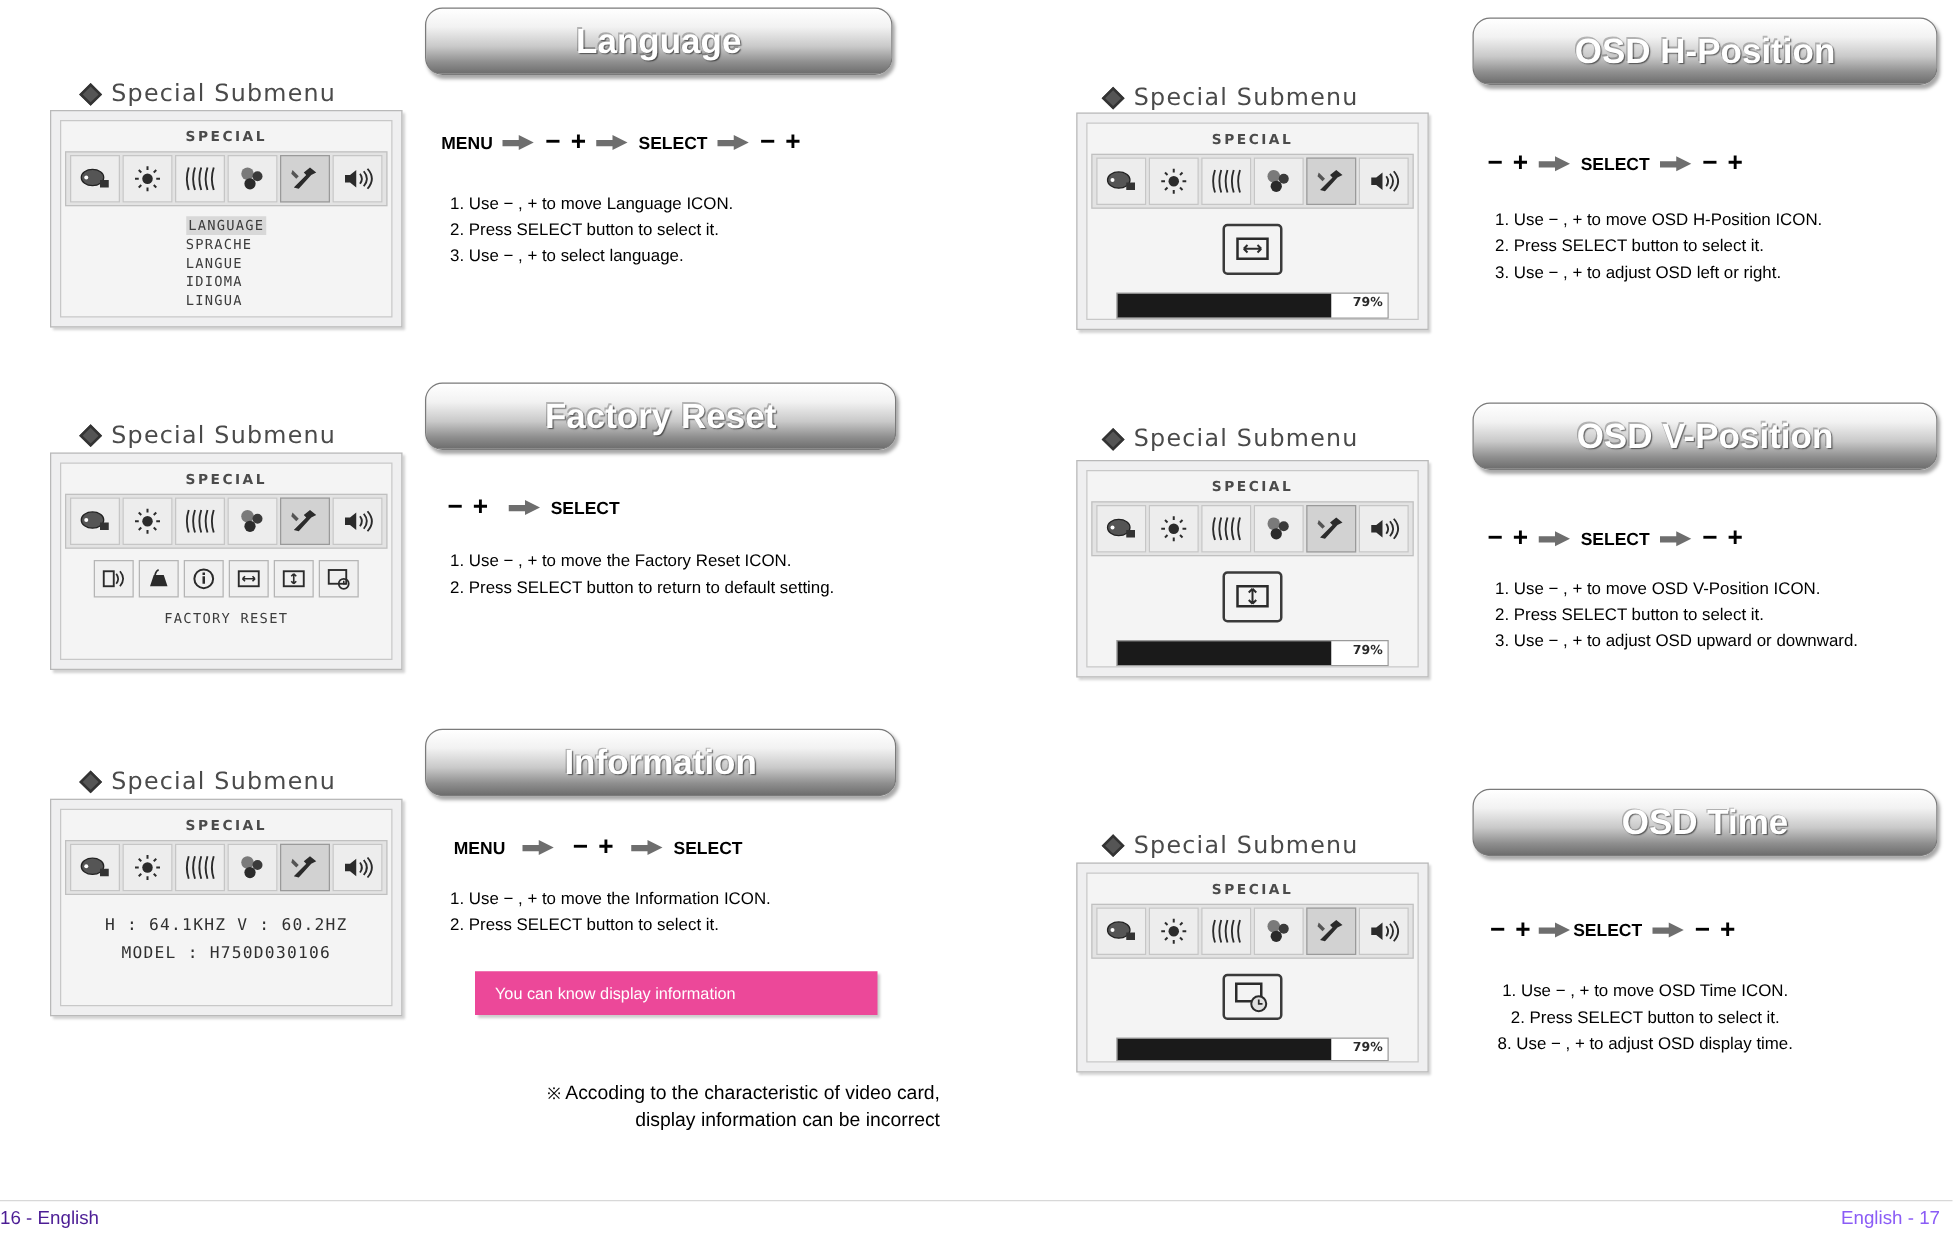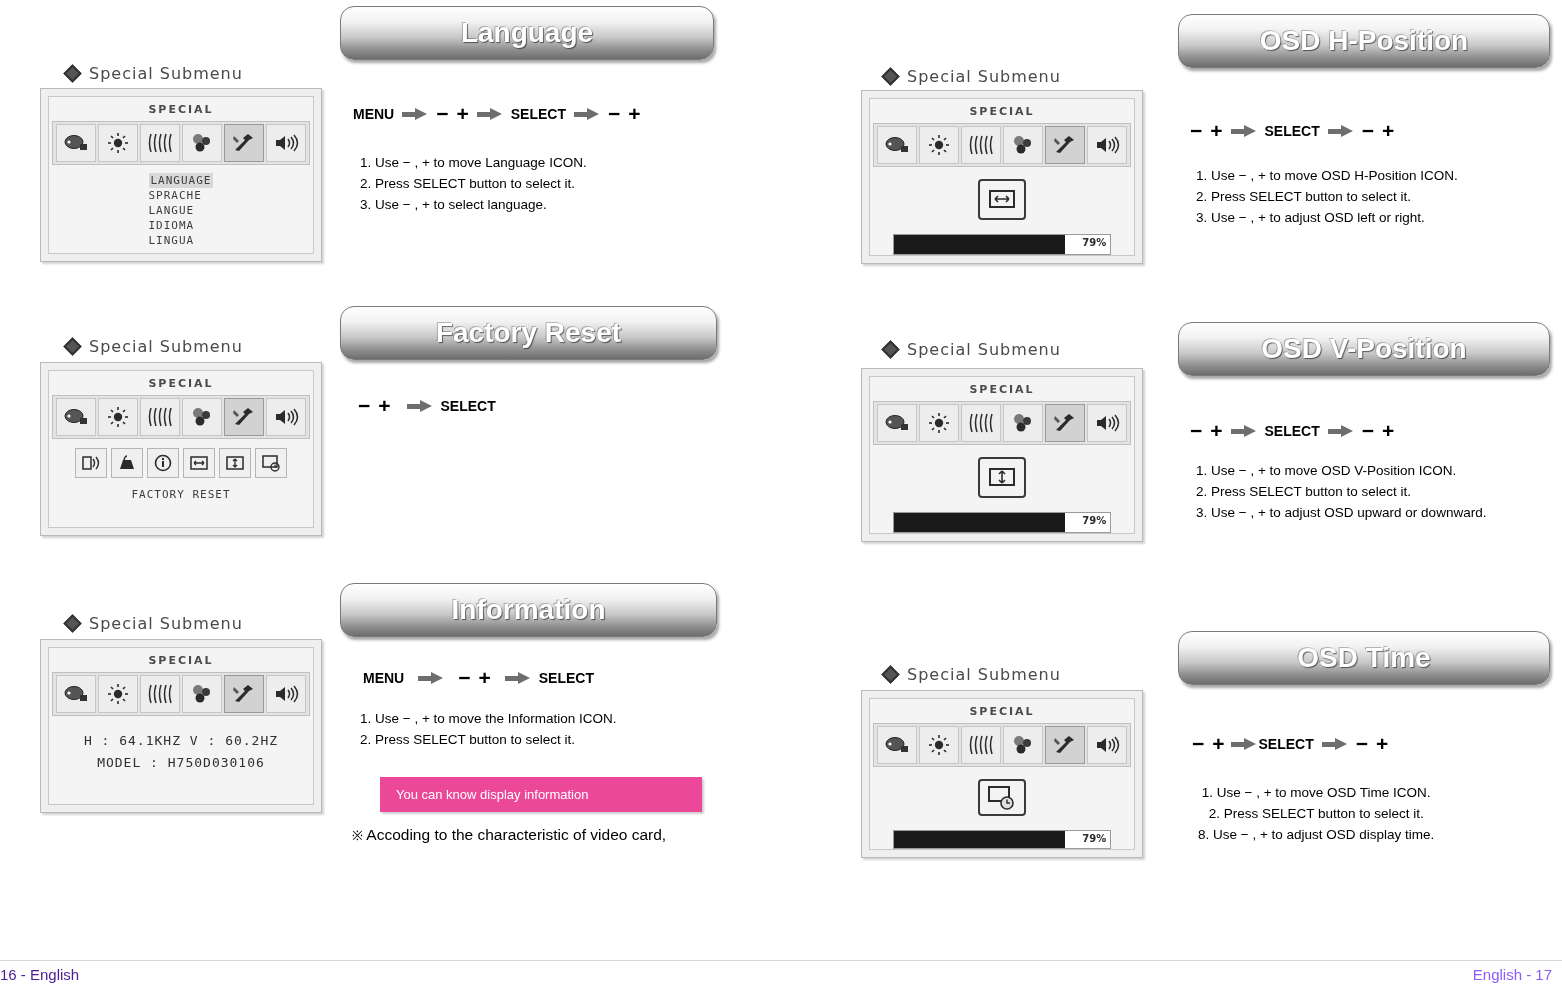--- a/index.html
+++ b/index.html
@@ -53,21 +53,21 @@
     display: inline-block;
     width: 13px;
     height: 13px;
     background: #555;
     transform: rotate(45deg);
     border: 2px solid #333;
     box-sizing: border-box;
   }
   .submenu-head .label {
     font-family: "DejaVu Sans", sans-serif;
-    font-size: 16px;
+    font-size: 19px;
     color: #4a4a4a;
     letter-spacing: 1px;
   }
 
   
   .osd {
     position: absolute;
     background: #efeff0;
     border: 1px solid #b9b9b9;
     box-shadow: 2px 2px 2px rgba(0,0,0,0.18);
@@ -503,20 +503,24 @@
     </div>
   </div>
 
   <div class="btnrow" style="left:358px; top:398px;">
     <span class="sym">−</span>
     <span class="sym">+</span>
     <span class="arrow" style="margin-left:8px;"></span>
     <span class="txt">SELECT</span>
   </div>
 
+  <div class="steps" style="left:360px; top:438px;">
+    <div>1. Use  − , +  to move the Factory Reset ICON.</div>
+    <div>2. Press SELECT button to return to default setting.</div>
+  </div>
 
   <div class="banner" style="left:340px; top:583px; width:375px;">
     <span>Information</span>
   </div>
 
   <div class="submenu-head" style="left:66px; top:614px;">
     <span class="diamond"></span>
     <span class="label">Special Submenu</span>
   </div>
 
@@ -599,25 +603,26 @@
 
   <div class="steps" style="left:360px; top:708px;">
     <div>1. Use  − , +  to move the Information ICON.</div>
     <div>2. Press SELECT button to select it.</div>
   </div>
 
   <div class="notebox" style="left:380px; top:777px; width:290px;">
     <span>You can know display information</span>
   </div>
 
-  <div class="footnote" style="left:352px; top:824px; width:400px;">
+  <div class="footnote" style="left:352px; top:864px; width:400px;text-align:right;">
     <div>
       <span style="font-size:13px;">※</span>
       <span>Accoding to the characteristic of video card,</span>
     </div>
+    <div style="padding-left:15px;">display information can be incorrect</div>
   </div>
 
   <div class="banner" style="left:1178px; top:14px; width:370px;">
     <span>OSD H-Position</span>
   </div>
 
   <div class="submenu-head" style="left:884px; top:67px;">
     <span class="diamond"></span>
     <span class="label">Special Submenu</span>
   </div>

